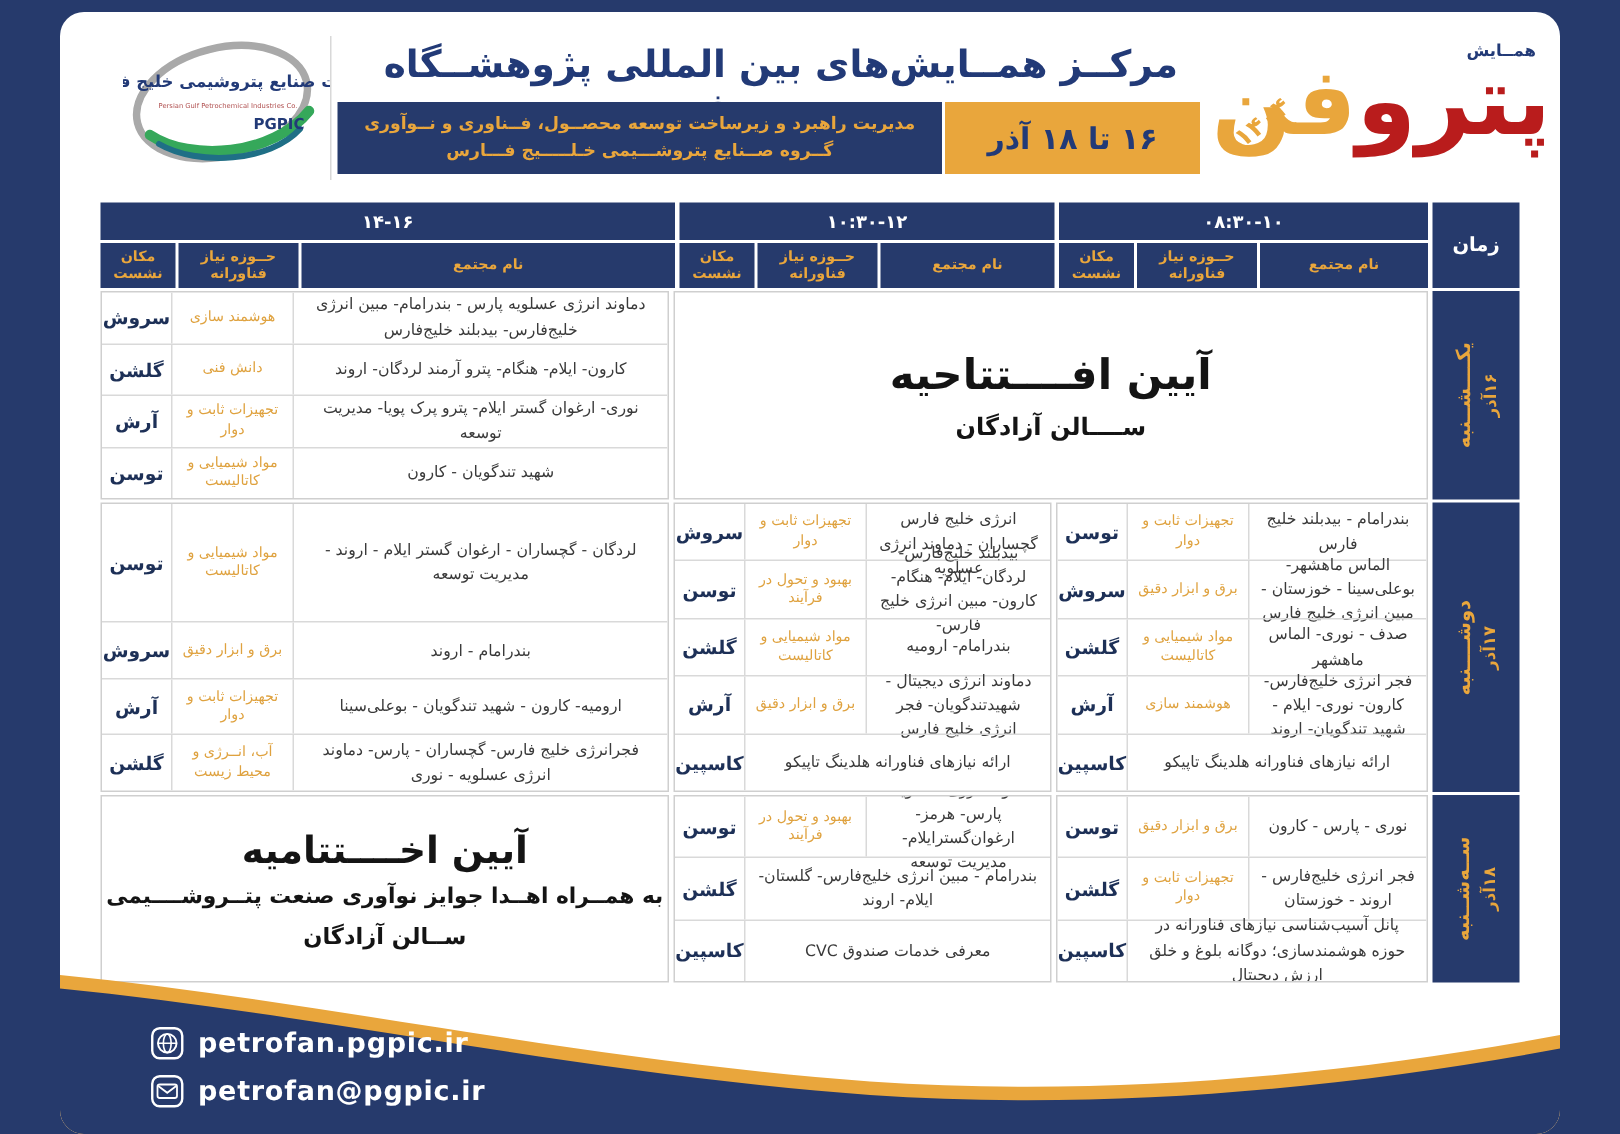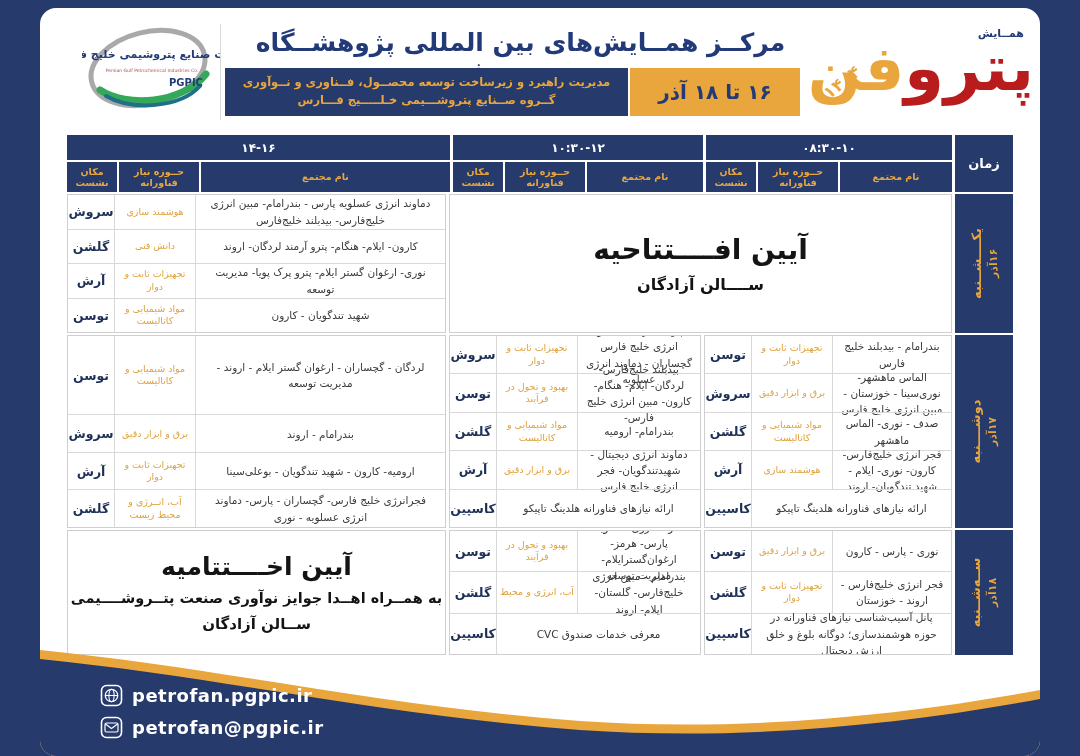--- a/index.html
+++ b/index.html
@@ -186,21 +186,21 @@
           <span class="ddate">۱۷آذر</span>
         </div>
       </div>
       <div class="block w0830">
           <div class="t-row">
             <div class="cell-name">بندرامام - بیدبلند خلیج فارس</div>
             <div class="cell-need">تجهیزات ثابت و دوار</div>
             <div class="cell-venue">توسن</div>
           </div>
           <div class="t-row">
-            <div class="cell-name">الماس ماهشهر- نوری‌سینا - خوزستان - مبین انرژی خلیج فارس</div>
+            <div class="cell-name">الماس ماهشهر- بوعلی‌سینا - خوزستان - مبین انرژی خلیج فارس</div>
             <div class="cell-need">برق و ابزار دقیق</div>
             <div class="cell-venue">سروش</div>
           </div>
           <div class="t-row">
             <div class="cell-name">صدف - نوری- الماس ماهشهر</div>
             <div class="cell-need">مواد شیمیایی و کاتالیست</div>
             <div class="cell-venue">گلشن</div>
           </div>
           <div class="t-row">
             <div class="cell-name">فجر انرژی خلیج‌فارس- کارون- نوری- ایلام - شهید تندگویان- اروند</div>
@@ -286,21 +286,20 @@
           </div>
         </div>
       <div class="block w1030">
           <div class="t-row">
             <div class="cell-name">دماوند انرژی عسلویه- پارس- هرمز- ارغوان‌گسترایلام- مدیریت توسعه</div>
             <div class="cell-need">بهبود و تحول در فرآیند</div>
             <div class="cell-venue">توسن</div>
           </div>
           <div class="t-row">
             <div class="cell-name">بندرامام - مبین انرژی خلیج‌فارس- گلستان- ایلام- اروند</div>
-            <div class="cell-need">آب، انرژی و محیط</div>
             <div class="cell-venue">گلشن</div>
           </div>
           <div class="t-row">
             <div class="cell-name">معرفی خدمات صندوق CVC</div>
             <div class="cell-venue">کاسپین</div>
           </div>
         </div>
       <div class="ceremony cer3">
         <div class="cer-title">آیین اخــــتتامیه</div>
         <div class="cer-line2">به همــراه اهــدا جوایز نوآوری صنعت پتــروشــــیمی</div>

